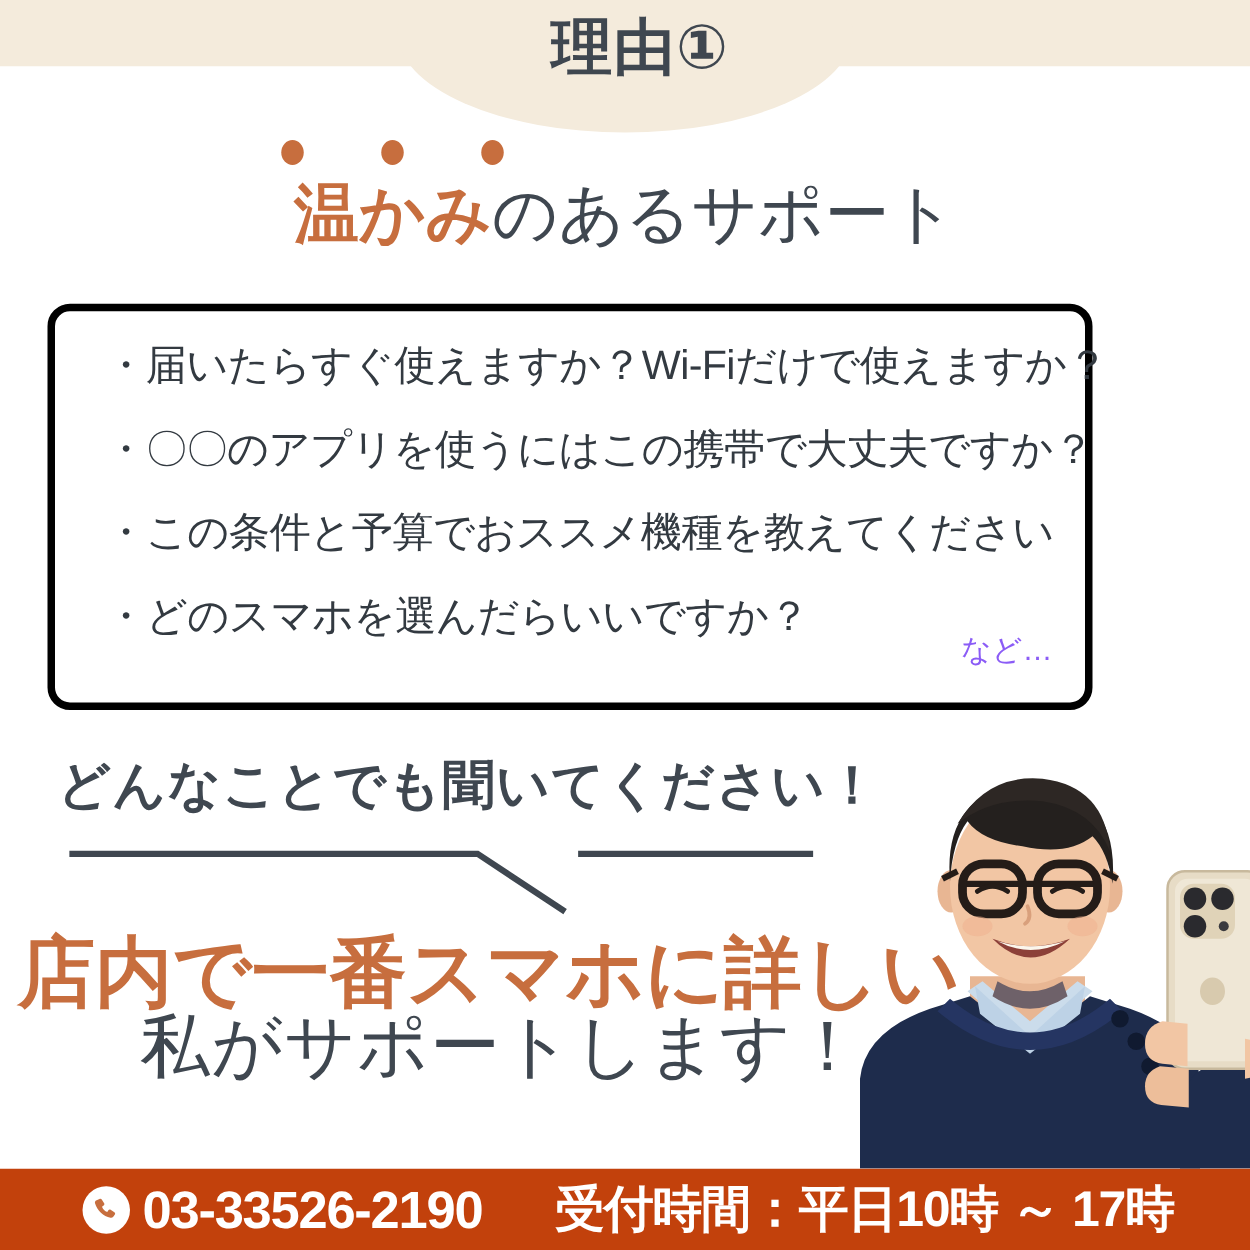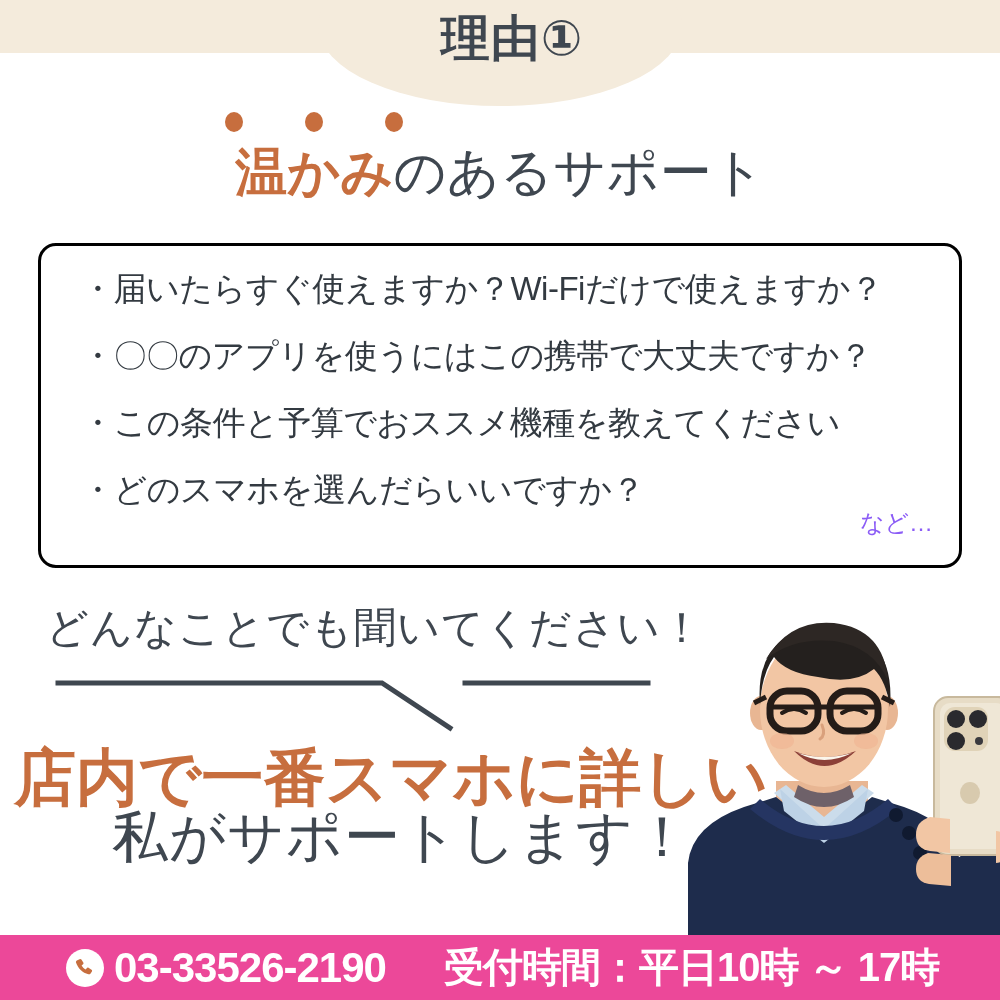--- a/index.html
+++ b/index.html
@@ -90,24 +90,24 @@
   }
   .subtitle .rest {
     font-weight: normal;
   }
 
   
   .qbox {
     position: absolute;
     left: 38px;
     top: 243px;
-    width: 924px;
+    width: 836px;
     height: 325px;
     box-sizing: border-box;
-    border: 3px solid #000000;
+    border: 6px solid #000000;
     border-radius: 18px;
     background: #ffffff;
     z-index: 2;
   }
   .qlist {
     position: absolute;
     left: 40px;
     top: 26px;
     right: 16px;
   }
@@ -132,20 +132,21 @@
   
   .midline {
     position: absolute;
     left: 46px;
     top: 600px;
     font-size: 42px;
     color: #3F4750;
     white-space: nowrap;
     letter-spacing: 1px;
     z-index: 3;
+    font-weight: bold;
   }
   .bubble-svg {
     position: absolute;
     left: 40px;
     top: 665px;
     z-index: 3;
   }
 
   
   .bigline1 {
@@ -182,21 +183,21 @@
     overflow: hidden;
   }
 
   
   .footer {
     position: absolute;
     left: 0;
     top: 935px;
     width: 1000px;
     height: 65px;
-    background: #ec4899;
+    background: #c2410c;
     display: flex;
     align-items: center;
     z-index: 5;
   }
   .phone-badge {
     margin-left: 66px;
     width: 38px;
     height: 38px;
     border-radius: 50%;
     background: #ffffff;

